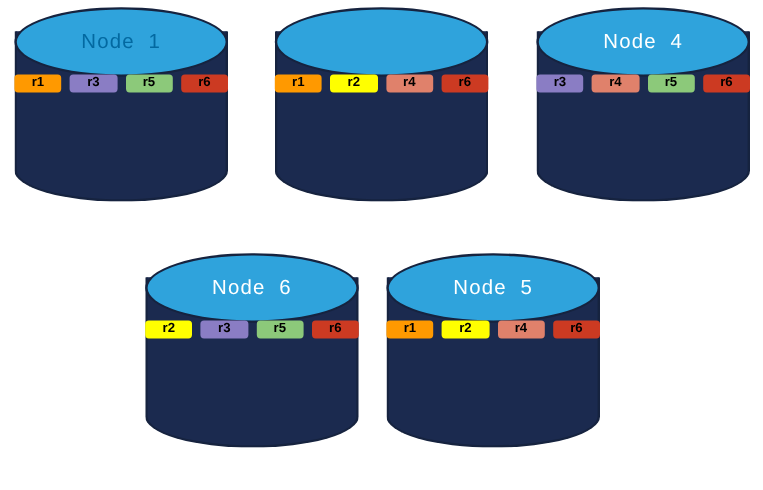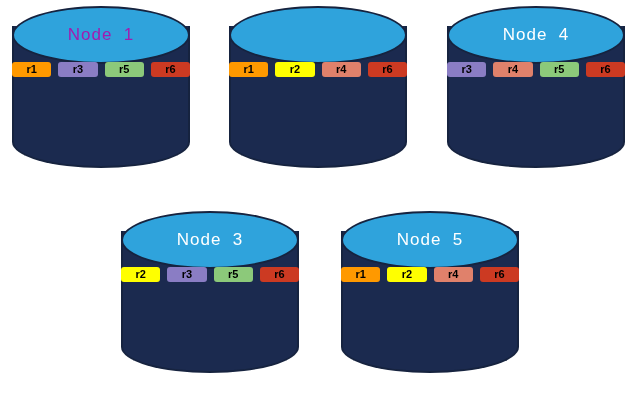--- a/index.html
+++ b/index.html
@@ -96,21 +96,21 @@
     box-sizing: border-box;
   }
 </style>
 </head>
 <body>
 
 <div id="canvas">
     <div class="node" style="left: 12px; top: 6px;">
       <div class="cyl-body" style="background: rgb(27, 42, 79); border-color: rgb(22, 35, 63);"></div>
       <div class="cyl-top" style="background: rgb(47, 163, 220); border-color: rgb(22, 35, 63);"></div>
-      <div class="node-label" style="color: #a21caf;">Node  1</div>
+      <div class="node-label" style="color: #0369a1;">Node  1</div>
       <div class="replica-stack">
         <div class="replica" style="background: rgb(255, 153, 0); color: rgb(0, 0, 0);">r1</div>
         <div class="replica" style="background: rgb(138, 125, 196); color: rgb(0, 0, 0);">r3</div>
         <div class="replica" style="background: rgb(140, 201, 122); color: rgb(0, 0, 0);">r5</div>
         <div class="replica" style="background: rgb(204, 58, 34); color: rgb(0, 0, 0);">r6</div>
       </div>
     </div>
     <div class="node" style="left: 229px; top: 6px;">
       <div class="cyl-body" style="background: rgb(27, 42, 79); border-color: rgb(22, 35, 63);"></div>
       <div class="cyl-top" style="background: rgb(47, 163, 220); border-color: rgb(22, 35, 63);"></div>
@@ -128,29 +128,29 @@
       <div class="replica-stack">
         <div class="replica" style="background: rgb(138, 125, 196); color: rgb(0, 0, 0);">r3</div>
         <div class="replica" style="background: rgb(224, 129, 107); color: rgb(0, 0, 0);">r4</div>
         <div class="replica" style="background: rgb(140, 201, 122); color: rgb(0, 0, 0);">r5</div>
         <div class="replica" style="background: rgb(204, 58, 34); color: rgb(0, 0, 0);">r6</div>
       </div>
     </div>
     <div class="node" style="left: 121px; top: 211px;">
       <div class="cyl-body" style="background: rgb(27, 42, 79); border-color: rgb(22, 35, 63);"></div>
       <div class="cyl-top" style="background: rgb(47, 163, 220); border-color: rgb(22, 35, 63);"></div>
-      <div class="node-label" style="color: rgb(255, 255, 255);">Node  3</div>
+      <div class="node-label" style="color: rgb(255, 255, 255);">Node  6</div>
       <div class="replica-stack">
         <div class="replica" style="background: rgb(255, 255, 0); color: rgb(0, 0, 0);">r2</div>
         <div class="replica" style="background: rgb(138, 125, 196); color: rgb(0, 0, 0);">r3</div>
         <div class="replica" style="background: rgb(140, 201, 122); color: rgb(0, 0, 0);">r5</div>
         <div class="replica" style="background: rgb(204, 58, 34); color: rgb(0, 0, 0);">r6</div>
       </div>
     </div>
-    <div class="node" style="left: 341px; top: 211px;">
+    <div class="node" style="left: 322px; top: 211px;">
       <div class="cyl-body" style="background: rgb(27, 42, 79); border-color: rgb(22, 35, 63);"></div>
       <div class="cyl-top" style="background: rgb(47, 163, 220); border-color: rgb(22, 35, 63);"></div>
       <div class="node-label" style="color: rgb(255, 255, 255);">Node  5</div>
       <div class="replica-stack">
         <div class="replica" style="background: rgb(255, 153, 0); color: rgb(0, 0, 0);">r1</div>
         <div class="replica" style="background: rgb(255, 255, 0); color: rgb(0, 0, 0);">r2</div>
         <div class="replica" style="background: rgb(224, 129, 107); color: rgb(0, 0, 0);">r4</div>
         <div class="replica" style="background: rgb(204, 58, 34); color: rgb(0, 0, 0);">r6</div>
       </div>
     </div>

